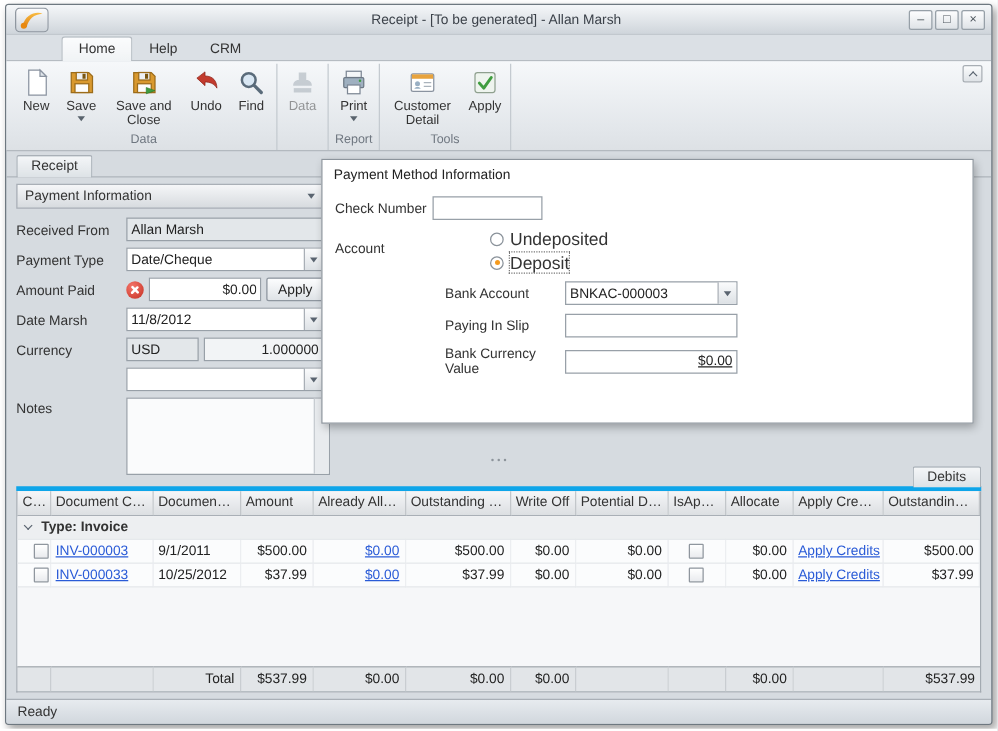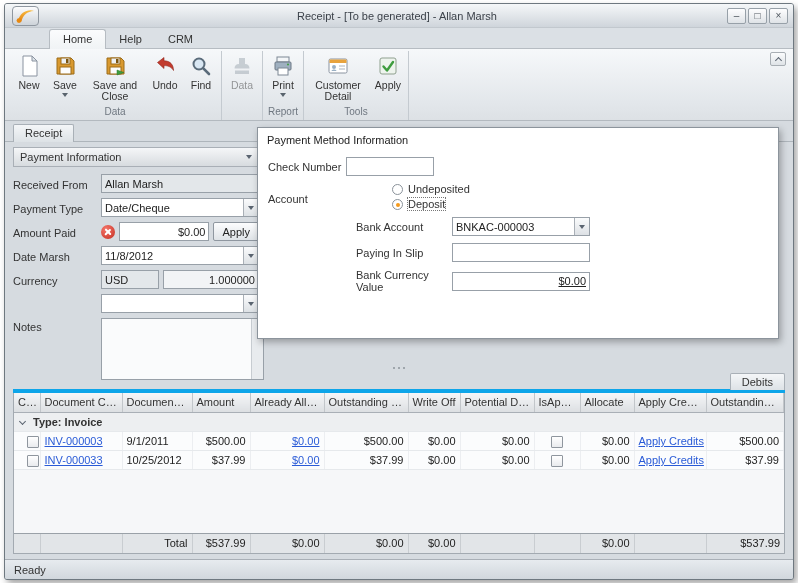--- a/index.html
+++ b/index.html
@@ -93,21 +93,21 @@
 
   
   .popup { position:absolute; left:252px; top:-15px; width:522px; height:212px; background:#fff;
     border:1px solid #8c949c; box-shadow:2px 3px 7px rgba(0,0,0,.3); z-index:6; }
   .popup-title { font-size:11px; color:#222; padding:6px 9px 4px; }
   .prow { display:flex; align-items:center; margin:7px 10px; }
   .plabel { width:78px; flex:none; font-size:11px; color:#333; }
   .prow .tbwrap { width:88px; flex:none; display:flex; }
   .account-row { align-items:flex-start; }
   .radios { display:flex; flex-direction:column; gap:3px; margin-left:46px; }
-  .radio-line { display:flex; align-items:flex-end; gap:5px; font-size:11px; color:#333; }
+  .radio-line { display:flex; align-items:center; gap:5px; font-size:14px; color:#333; }
   .radio { width:11px; height:11px; flex:none; border:1px solid #8a929a; border-radius:50%; background:#fff; position:relative; }
   .radio.checked::after { content:""; position:absolute; inset:2.5px; border-radius:50%; background:#f59a1d; }
   .focus-dotted { outline:1px dotted #777; }
   .prow.indent { padding-left:88px; }
   .prow.indent .plabel { width:96px; }
   .prow.indent .fieldw { width:138px; flex:none; display:flex; }
   .blue { color:#2a5bd7; }
   .blue-u { color:#2a5bd7; text-decoration:underline; }
 
   

